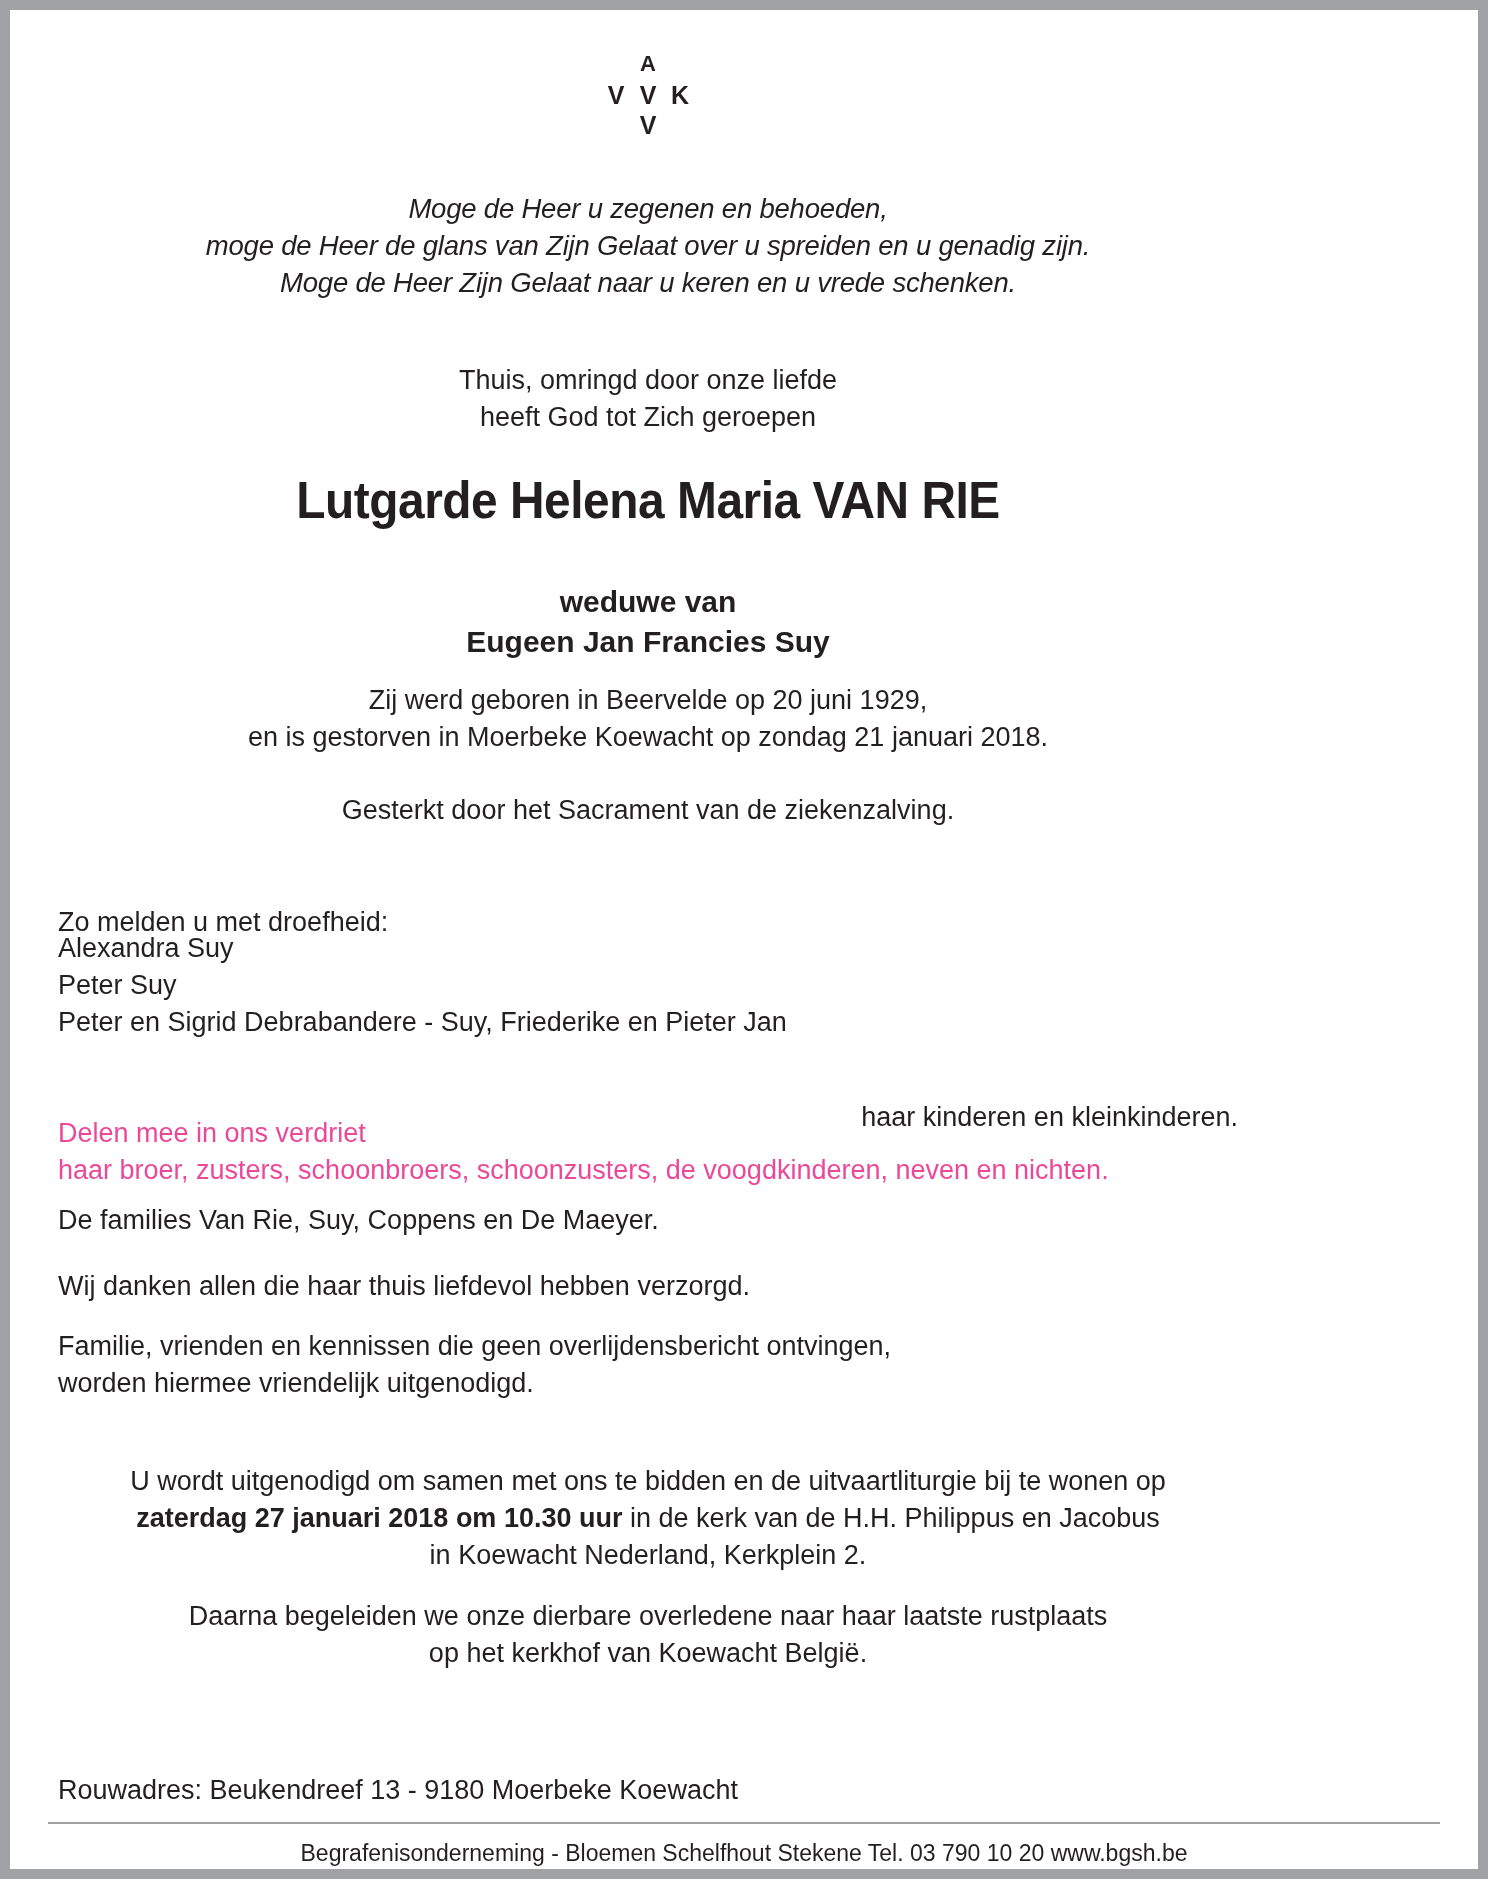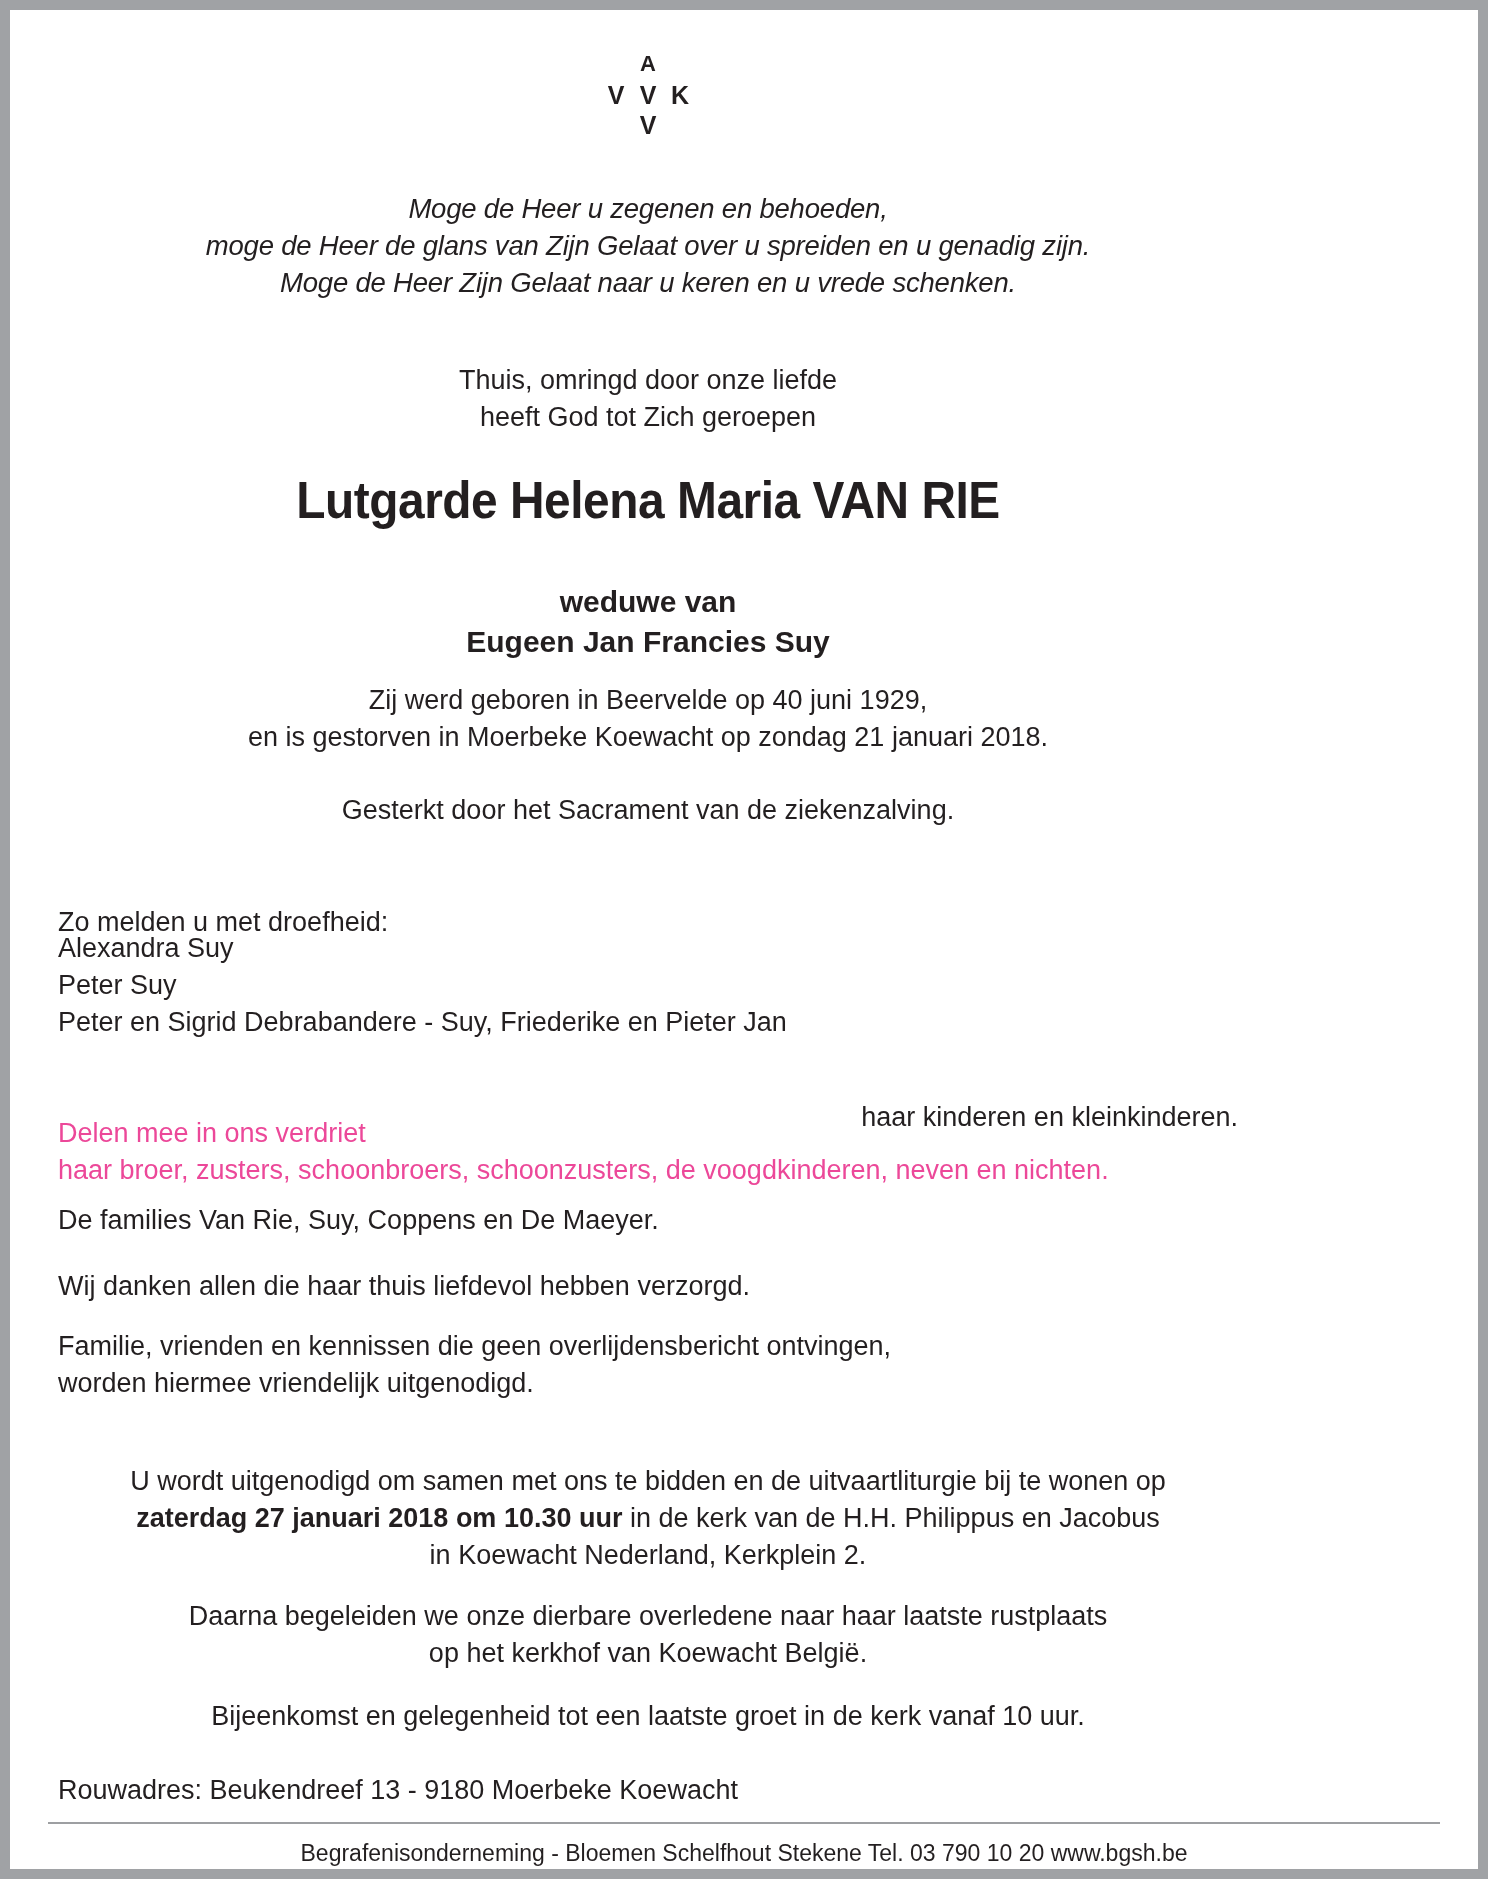--- a/index.html
+++ b/index.html
@@ -308,21 +308,21 @@
     </div>
 
     <div class="deceased-name">Lutgarde Helena Maria VAN RIE</div>
 
     <div class="widow-of">
       <div>weduwe van</div>
       <div>Eugeen Jan Francies Suy</div>
     </div>
 
     <div class="life-dates">
-      <div>Zij werd geboren in Beervelde op 40 juni 1929,</div>
+      <div>Zij werd geboren in Beervelde op 20 juni 1929,</div>
       <div>en is gestorven in Moerbeke Koewacht op zondag 21 januari 2018.</div>
     </div>
 
     <div class="sacrament">Gesterkt door het Sacrament van de ziekenzalving.</div>
 
     <div class="announce-intro">Zo melden u met droefheid:</div>
 
     <div class="children-list">
       <div>Alexandra Suy</div>
       <div>Peter Suy</div>
@@ -349,21 +349,20 @@
       <div>U wordt uitgenodigd om samen met ons te bidden en de uitvaartliturgie bij te wonen op</div>
       <div><b>zaterdag 27 januari 2018 om 10.30 uur</b><span> in de kerk van de H.H. Philippus en Jacobus</span></div>
       <div>in Koewacht Nederland, Kerkplein 2.</div>
     </div>
 
     <div class="burial">
       <div>Daarna begeleiden we onze dierbare overledene naar haar laatste rustplaats</div>
       <div>op het kerkhof van Koewacht België.</div>
     </div>
 
-    <div class="gathering">Bijeenkomst en gelegenheid tot een laatste groet in de kerk vanaf 10 uur.</div>
 
     <div class="mourning-address">Rouwadres: Beukendreef 13 - 9180 Moerbeke Koewacht</div>
 
   </div>
 
   <div class="footer-rule"></div>
   <div class="footer-text">Begrafenisonderneming - Bloemen Schelfhout Stekene Tel. 03 790 10 20 www.bgsh.be</div>
 </div>
 
 </body></html>

